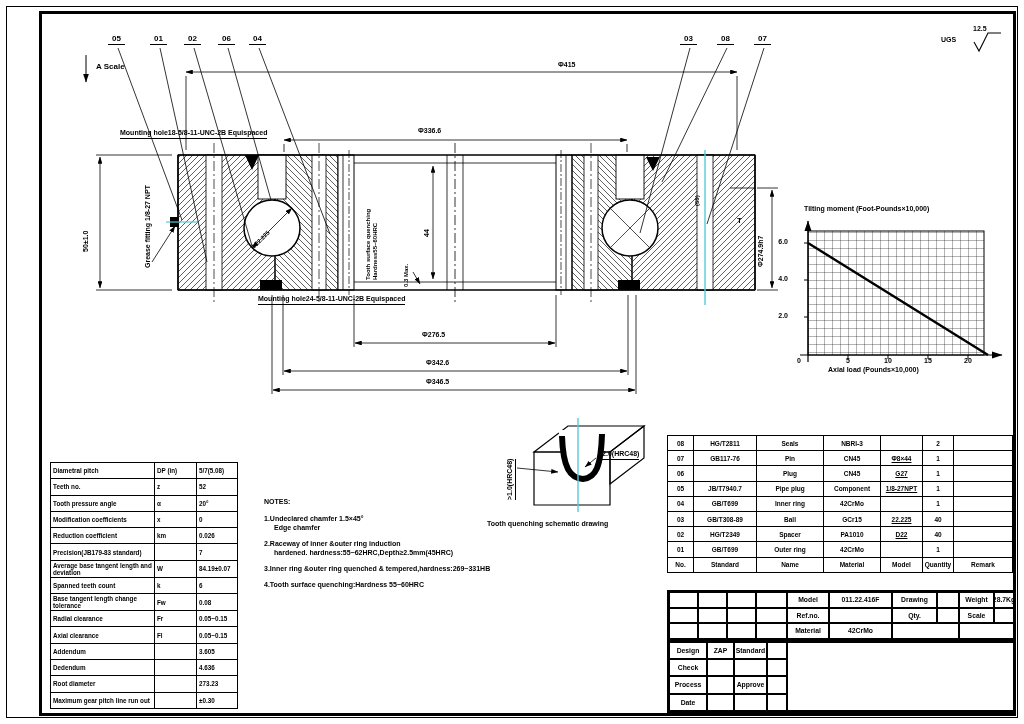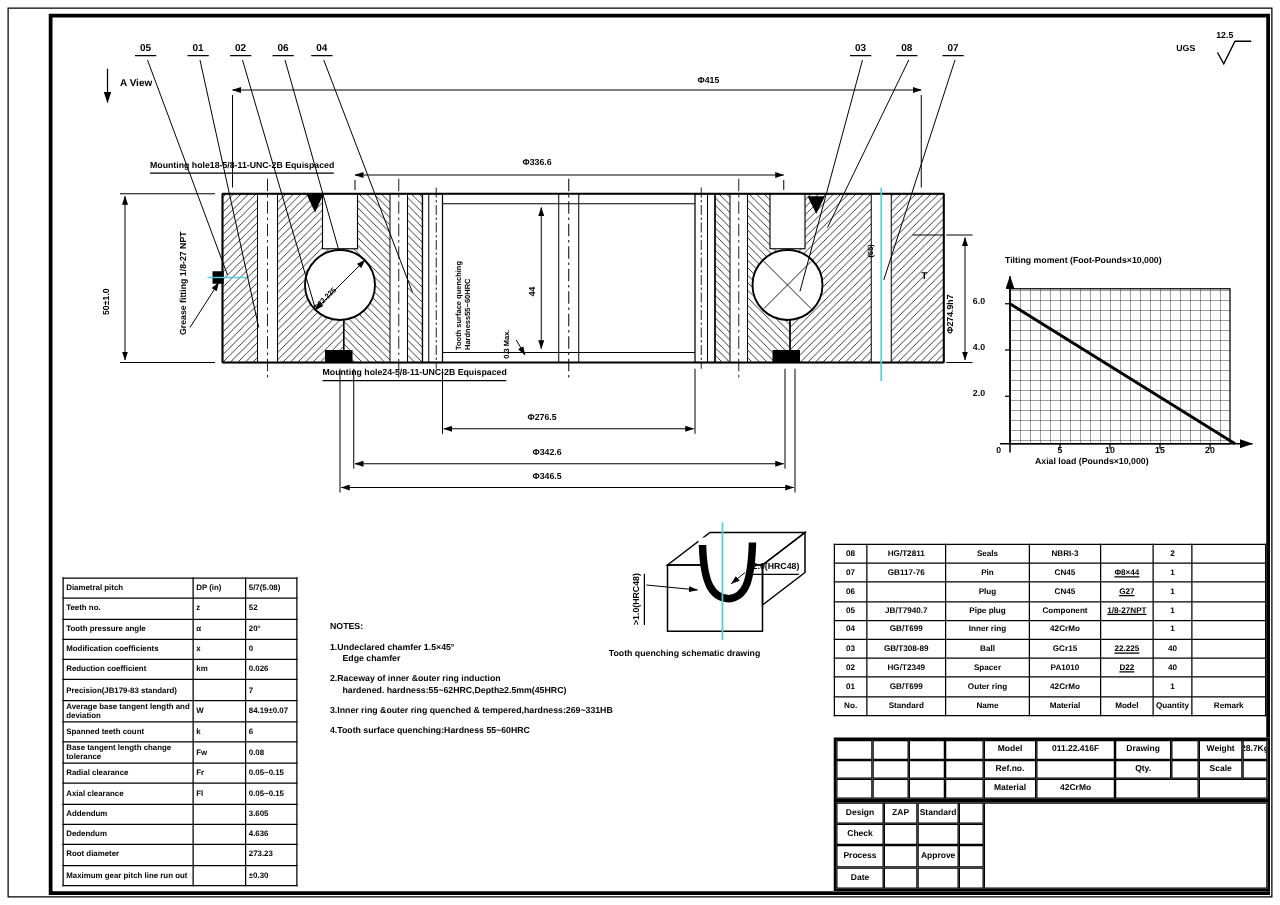--- a/index.html
+++ b/index.html
@@ -166,21 +166,21 @@
     <path d="M644,426 L644,458 L610,484 L610,452 Z"></path>
     <path d="M534,452 L610,452 L610,505 L534,505 Z"></path>
     <path d="M558,430 L606,430 L604,445 C602,472 596,481 583,482 C570,481 564,472 562,445 Z" fill="#fff" stroke="none"></path>
     <path d="M562,436 C563,468 570,478 583,479 C596,478 601,466 602,434" stroke-width="6"></path>
     <line x1="578" y1="418" x2="578" y2="512" stroke="#55ccd6" stroke-width="1.4"></line>
     <line x1="596" y1="458" x2="585" y2="467" stroke-width="0.8" marker-end="url(#ar)"></line>
     <line x1="517" y1="468" x2="558" y2="472" stroke-width="0.8" marker-end="url(#ar)"></line>
   </g>
 </svg>
 
-<div class="lbl s8" style="left:96px;top:62px">A View</div>
+<div class="lbl s8" style="left:96px;top:62px">A Scale</div>
 <div class="lbl" style="left:941px;top:36px">UGS</div>
 <div class="lbl" style="left:973px;top:25px">12.5</div>
 
 <div class="balloon" style="left:108px;top:34px">05</div>
 <div class="balloon" style="left:150px;top:34px">01</div>
 <div class="balloon" style="left:184px;top:34px">02</div>
 <div class="balloon" style="left:218px;top:34px">06</div>
 <div class="balloon" style="left:249px;top:34px">04</div>
 <div class="balloon" style="left:680px;top:34px">03</div>
 <div class="balloon" style="left:717px;top:34px">08</div>

